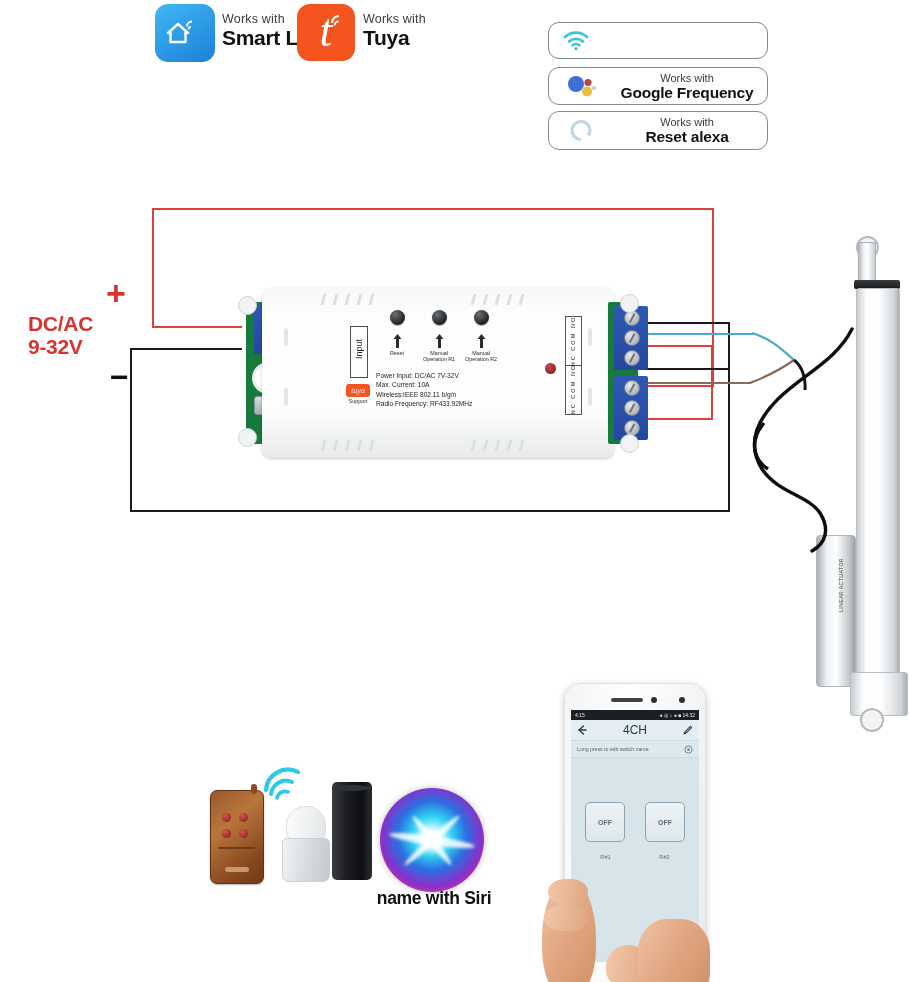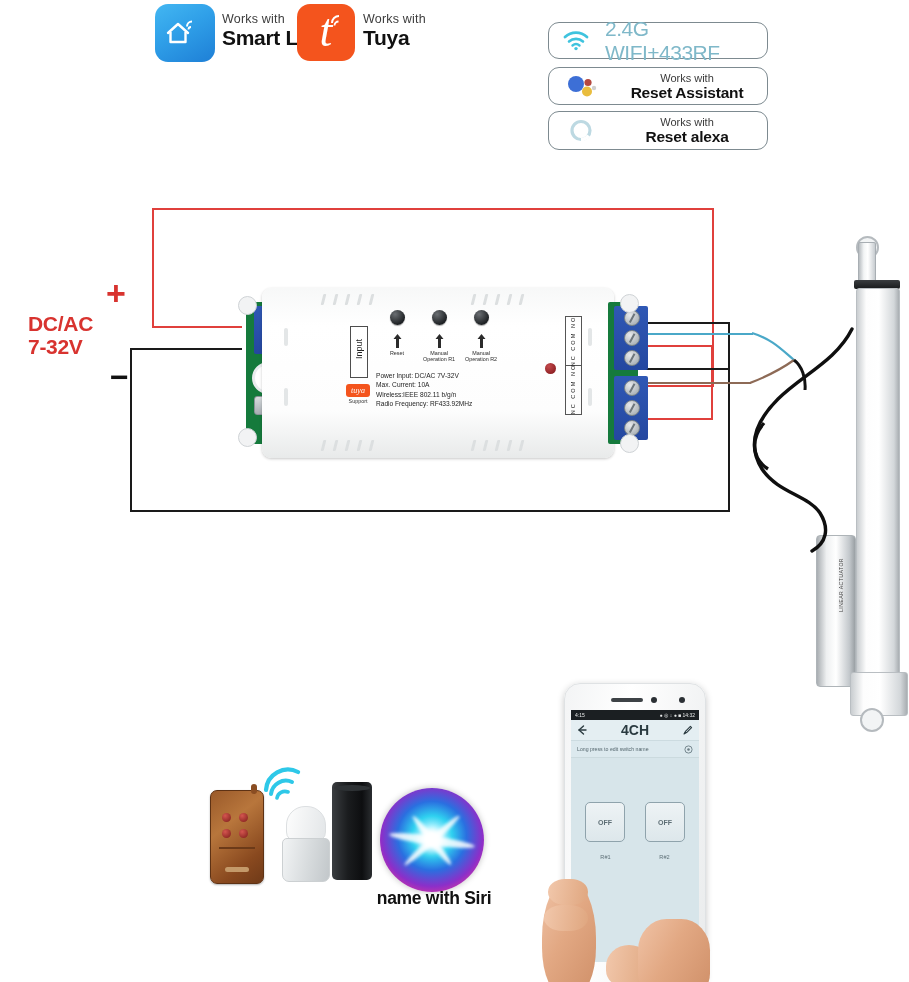--- a/index.html
+++ b/index.html
@@ -107,21 +107,21 @@
   .phone-body{position:absolute;left:22px;top:0;width:140px;height:299px;border-radius:16px 16px 8px 8px;
       background:linear-gradient(100deg,#f3f4f5 0%,#ffffff 35%,#e9ebec 100%);
       box-shadow:0 2px 7px rgba(0,0,0,.22);border:1px solid #dfe2e4;}
   .phone-speaker{position:absolute;left:46px;top:14px;width:32px;height:4px;border-radius:2px;background:#3e4347;}
   .phone-cam{position:absolute;top:13px;width:6px;height:6px;border-radius:50%;background:#2b3034;}
   .screen{position:absolute;left:6px;top:26px;width:128px;height:252px;background:#d7e5ea;overflow:hidden;}
   .statusbar{height:10px;background:#1b1f22;color:#e8eaea;font-size:5px;display:flex;
       align-items:center;justify-content:space-between;padding:0 4px;}
   .appbar{height:20px;background:#e4eef2;display:flex;align-items:center;padding:0 6px;
       justify-content:space-between;border-bottom:1px solid #ccdbe0;}
-  .appbar-title{font-size:14px;font-weight:bold;color:#2a3a40;}
+  .appbar-title{font-size:12px;font-weight:normal;color:#2a3a40;}
   .hintbar{height:16px;background:#dce9ee;display:flex;align-items:center;
       justify-content:space-between;padding:0 6px;border-bottom:1px solid #cbdade;}
   .hint-text{font-size:5.2px;color:#55676e;}
   .sw-row{display:flex;justify-content:center;gap:20px;margin-top:44px;}
   .sw-btn{width:38px;height:38px;border-radius:5px;border:1.5px solid #8fa3ac;
       background:linear-gradient(180deg,#eef3f5,#dde7eb);display:flex;align-items:center;
       justify-content:center;font-size:7px;font-weight:bold;color:#5d6e75;}
   .sw-lbl-row{display:flex;justify-content:center;gap:29px;margin-top:12px;}
   .sw-lbl{width:30px;text-align:center;font-size:5.6px;color:#5f7178;}
   .hand{position:absolute;border-radius:50% 50% 42% 42%;
@@ -157,33 +157,32 @@
   <div class="brand-lg">Tuya</div>
 </div>
 
 <div class="pill" id="pill-wifi">
   <svg style="position:absolute;left:14px;top:7px;" width="26" height="21" viewBox="0 0 26 21">
     <path d="M2 7 a16 16 0 0 1 22 0" fill="none" stroke="#3fc3de" stroke-width="2.8" stroke-linecap="round"></path>
     <path d="M6 11.5 a10.5 10.5 0 0 1 14 0" fill="none" stroke="#3fc3de" stroke-width="2.6" stroke-linecap="round"></path>
     <path d="M9.5 15.5 a5.5 5.5 0 0 1 7 0" fill="none" stroke="#3fc3de" stroke-width="2.4" stroke-linecap="round"></path>
     <circle cx="13" cy="18.6" r="1.7" fill="#3fc3de"></circle>
   </svg>
-  <div id="wifi-label">2.4G WIFI+433RF</div>
 </div>
 
 <div class="pill" id="pill-google">
   <svg style="position:absolute;left:16px;top:7px;" width="34" height="22" viewBox="0 0 34 22">
     <circle cx="11" cy="9" r="8" fill="#3d6fd6"></circle>
     <circle cx="23" cy="7.5" r="3.6" fill="#b5483f"></circle>
     <circle cx="22" cy="16.5" r="5" fill="#e9bd3e"></circle>
     <circle cx="29" cy="13" r="2.2" fill="#cfcfcf"></circle>
   </svg>
   <div class="pill-text-wrap">
     <div class="pill-w">Works with</div>
-    <div class="pill-b">Reset Assistant</div>
+    <div class="pill-b">Google Frequency</div>
   </div>
 </div>
 
 <div class="pill" id="pill-alexa">
   <svg style="position:absolute;left:20px;top:7px;" width="24" height="23" viewBox="0 0 24 23">
     <circle cx="12" cy="11.5" r="9" fill="none" stroke="#bdd9e2" stroke-width="3.2"></circle>
     <path d="M12 20.5 a9 9 0 0 0 7.5 -4" fill="none" stroke="#ffffff" stroke-width="3.4"></path>
   </svg>
   <div class="pill-text-wrap">
     <div class="pill-w">Works with</div>
@@ -211,21 +210,21 @@
 <div class="wire w-blue abs" style="left:645px;top:333px;width:108px;height:2px;"></div>
 <svg class="abs" style="left:750px;top:326px;" width="62" height="64">
   <path d="M2 7 C22 13 32 24 44 34" fill="none" stroke="#4aa8c8" stroke-width="2.2"></path>
   <path d="M0 57 C18 50 30 44 44 34" fill="none" stroke="#8d6a56" stroke-width="2.2"></path>
   <path d="M44 34 C52 40 56 52 55 64" fill="none" stroke="#111" stroke-width="3"></path>
 </svg>
 <div class="wire w-brown abs" style="left:645px;top:382px;width:106px;height:2px;"></div>
 
 <div class="abs" id="dcac-label">
   <div>DC/AC</div>
-  <div>7-32V</div>
+  <div>9-32V</div>
 </div>
 <div class="abs" id="plus-sign">+</div>
 <div class="abs" id="minus-sign">−</div>
 
 <div class="abs" id="module">
 
   <div class="pcb" style="left:14px;top:14px;width:56px;height:142px;border-radius:2px;"></div>
   <div class="term-blue" style="left:22px;top:18px;width:36px;height:48px;">
     <div class="screw" style="left:10px;top:6px;width:13px;height:13px;"></div>
     <div class="screw" style="left:10px;top:27px;width:13px;height:13px;"></div>

